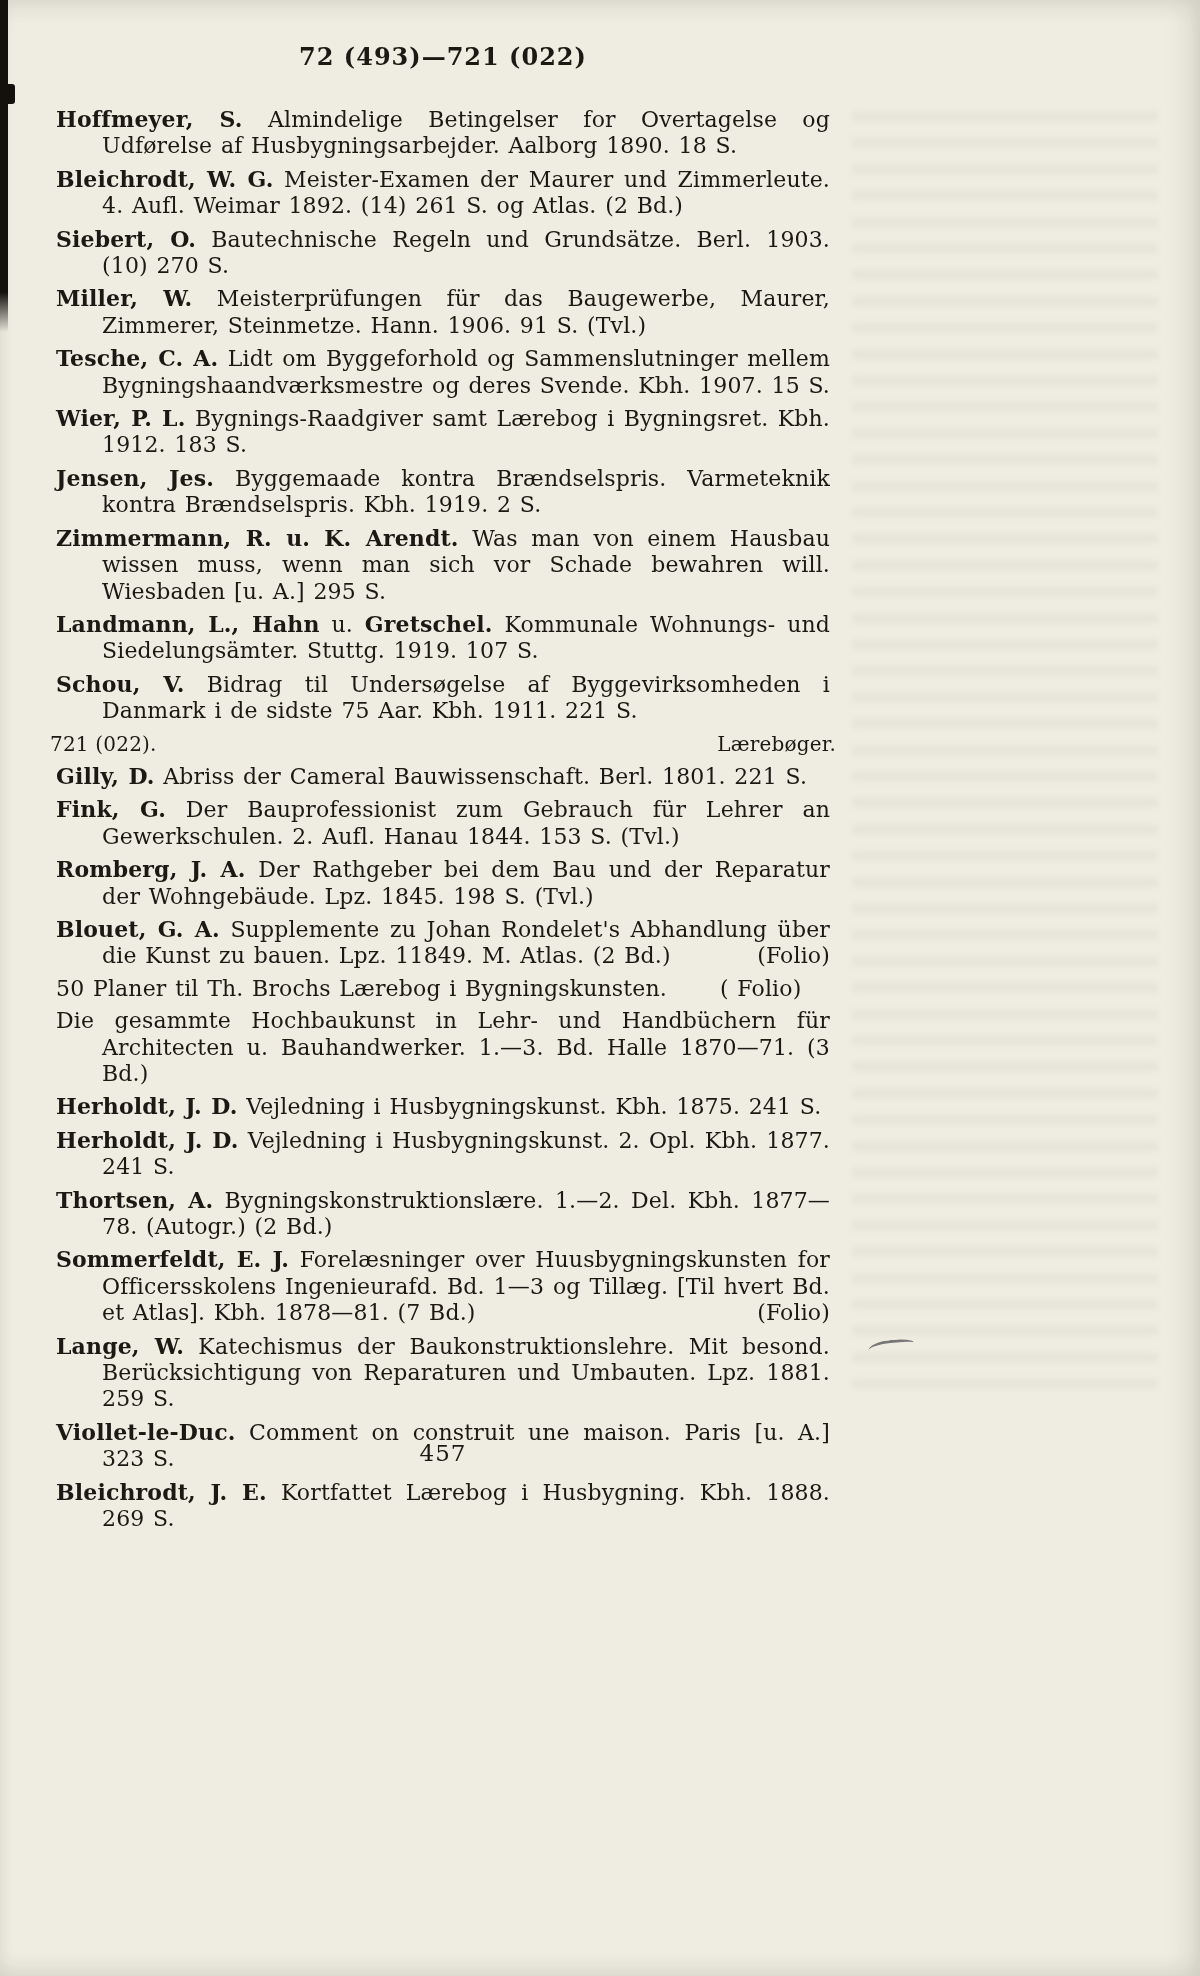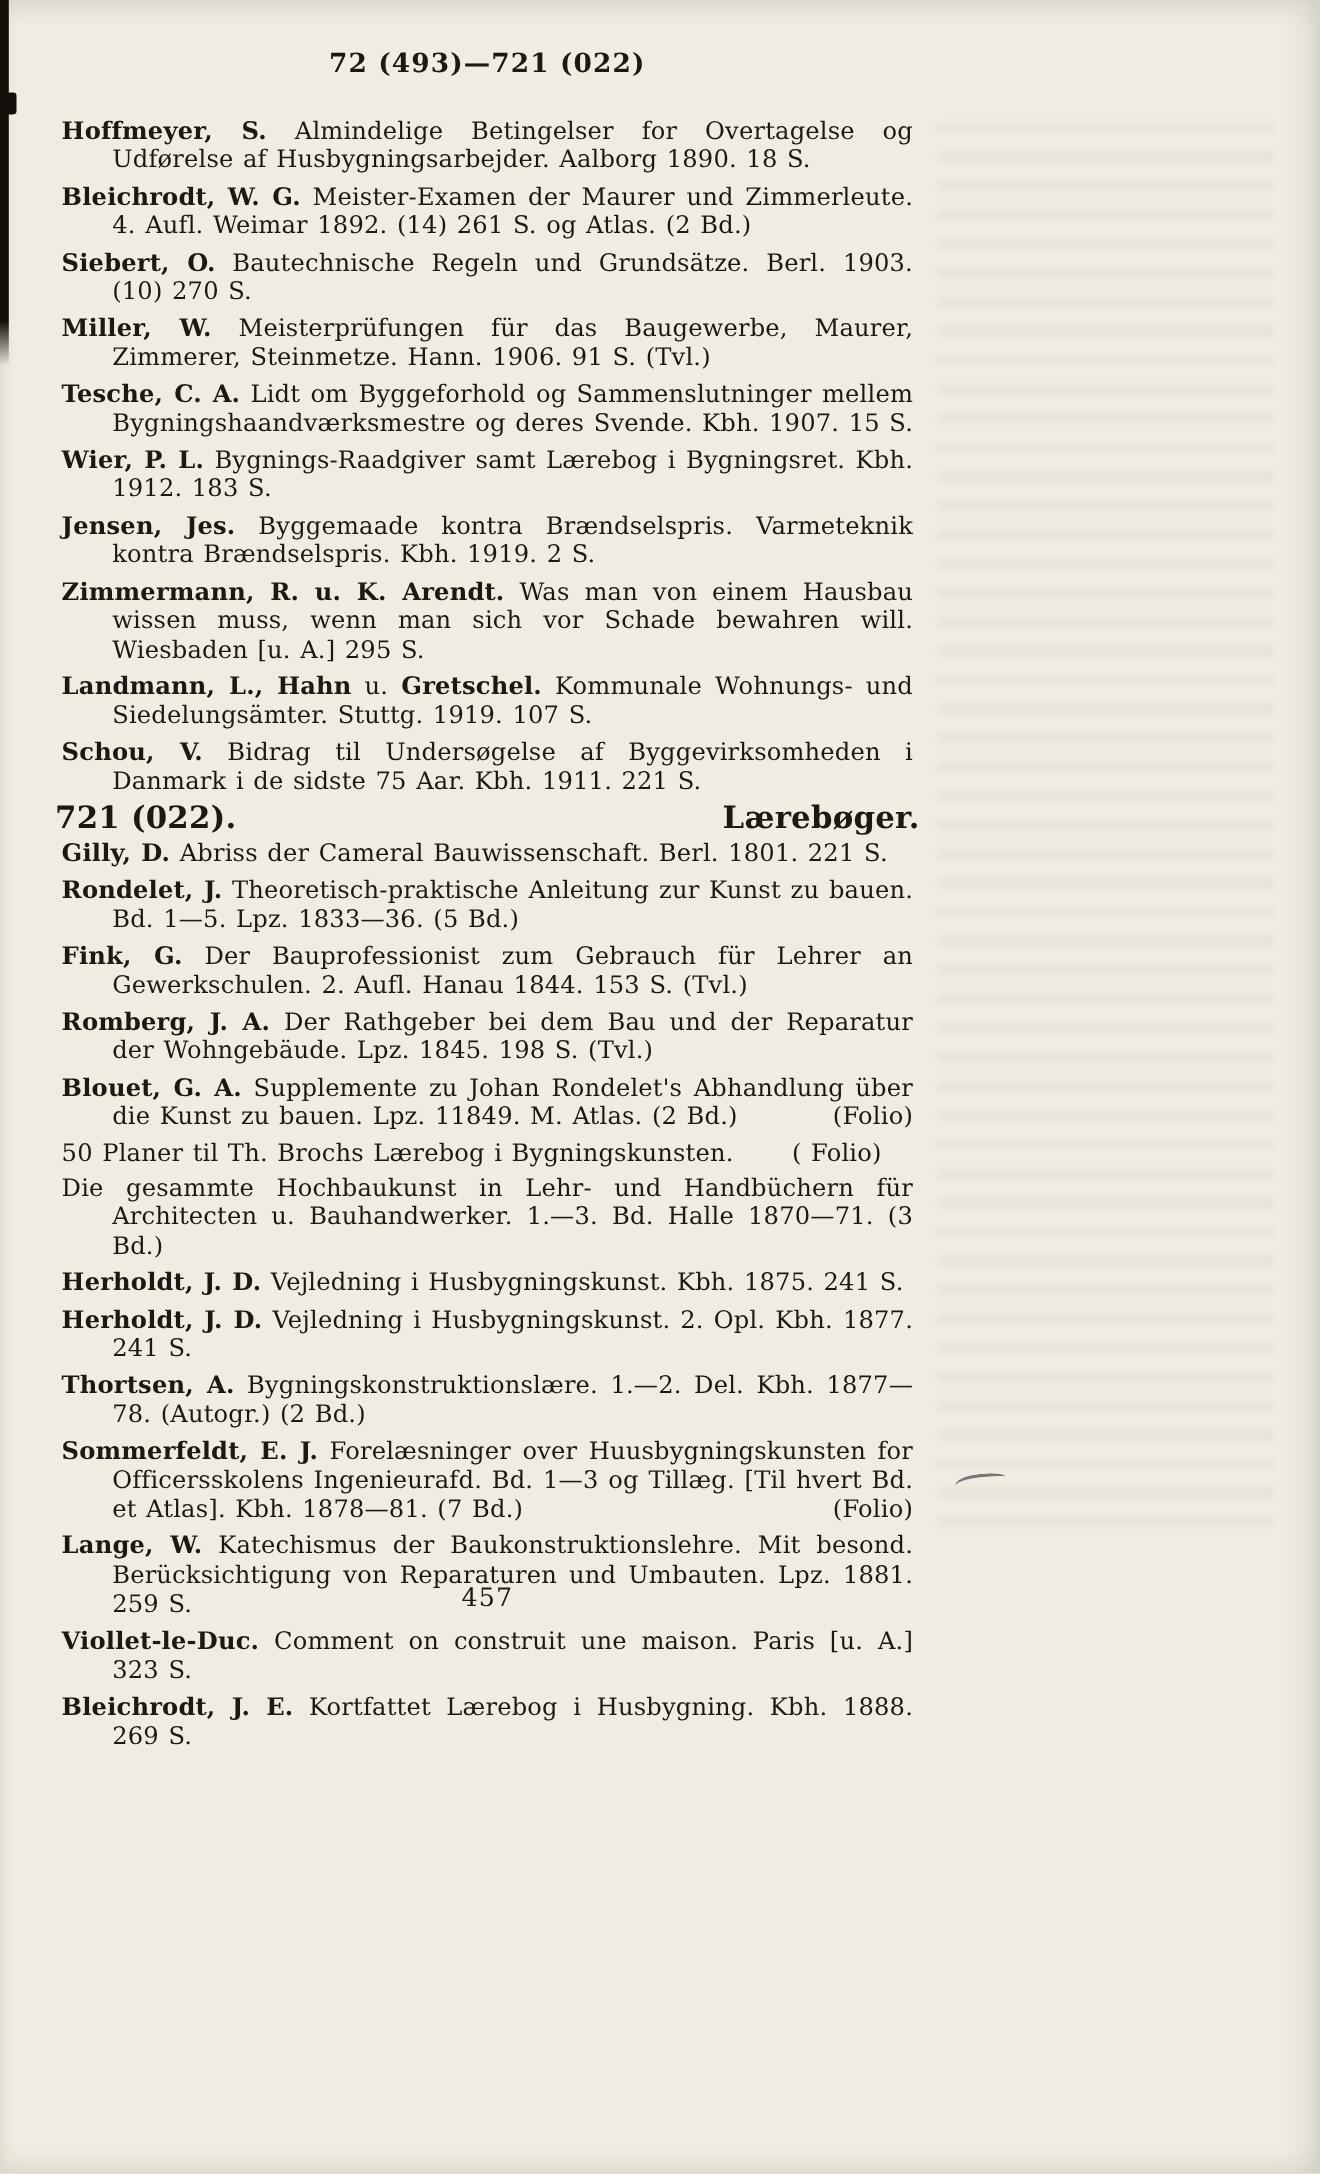--- a/index.html
+++ b/index.html
@@ -29,21 +29,21 @@
   .entry{
     margin:6px;font-size:22px;line-height:26.4px;
     text-align:justify;
     padding-left:46px;text-indent:-46px;
     word-spacing:1.5px;letter-spacing:.15px;
   }
   .entry .b{font-weight:bold;}
   .entry .fr{float:right;margin-left:14px;}
   .section-row{
     display:flex;justify-content:space-between;
-    font-weight:bold;font-size:28px;line-height:26.4px;letter-spacing:.2px;
+    font-weight:normal;font-size:20px;line-height:26.4px;letter-spacing:.2px;
   }
   .pagenum{
     position:absolute;left:50px;top:1440px;width:786px;
     text-align:center;font-size:23px;letter-spacing:1px;
   }
   
   .spine-edge{
     position:absolute;left:0;top:0;width:8px;height:332px;
     background:linear-gradient(to bottom,#14110d 0%,#14110d 88%,rgba(20,17,13,0) 100%);
   }
@@ -81,21 +81,20 @@
       <p class="entry"><span class="b">Wier, P. L.</span><span> Bygnings-Raadgiver samt Lærebog i Bygningsret. Kbh. 1912. 183 S.</span></p>
       <p class="entry"><span class="b">Jensen, Jes.</span><span> Byggemaade kontra Brændselspris. Varmeteknik kontra Brændselspris. Kbh. 1919. 2 S.</span></p>
       <p class="entry"><span class="b">Zimmermann, R. u. K. Arendt.</span><span> Was man von einem Hausbau wissen muss, wenn man sich vor Schade bewahren will. Wiesbaden [u. A.] 295 S.</span></p>
       <p class="entry"><span class="b">Landmann, L., Hahn</span><span> u. </span><span class="b">Gretschel.</span><span> Kommunale Wohnungs- und Siedelungsämter. Stuttg. 1919. 107 S.</span></p>
       <p class="entry"><span class="b">Schou, V.</span><span> Bidrag til Undersøgelse af Byggevirksomheden i Danmark i de sidste 75 Aar. Kbh. 1911. 221 S.</span></p>
       <div class="section-row">
         <span>721 (022).</span>
         <span>Lærebøger.</span>
       </div>
       <p class="entry"><span class="b">Gilly, D.</span><span> Abriss der Cameral Bauwissenschaft. Berl. 1801. 221 S.</span></p>
-      <p class="entry"><span class="b">Rondelet, J.</span><span> Theoretisch-praktische Anleitung zur Kunst zu bauen. Bd. 1—5. Lpz. 1833—36. (5 Bd.)</span></p>
       <p class="entry"><span class="b">Fink, G.</span><span> Der Bauprofessionist zum Gebrauch für Lehrer an Gewerkschulen. 2. Aufl. Hanau 1844. 153 S. (Tvl.)</span></p>
       <p class="entry"><span class="b">Romberg, J. A.</span><span> Der Rathgeber bei dem Bau und der Reparatur der Wohngebäude. Lpz. 1845. 198 S. (Tvl.)</span></p>
       <p class="entry"><span class="b">Blouet, G. A.</span><span> Supplemente zu Johan Rondelet's Abhandlung über die Kunst zu bauen. Lpz. 11849. M. Atlas. (2 Bd.)</span><span class="fr">(Folio)</span></p>
       <p class="entry"><span>50 Planer til Th. Brochs Lærebog i Bygningskunsten.</span><span class="fr">( Folio)</span></p>
       <p class="entry"><span>Die gesammte Hochbaukunst in Lehr- und Handbüchern für Architecten u. Bauhandwerker. 1.—3. Bd. Halle 1870—71. (3 Bd.)</span></p>
       <p class="entry"><span class="b">Herholdt, J. D.</span><span> Vejledning i Husbygningskunst. Kbh. 1875. 241 S.</span></p>
       <p class="entry"><span class="b">Herholdt, J. D.</span><span> Vejledning i Husbygningskunst. 2. Opl. Kbh. 1877. 241 S.</span></p>
       <p class="entry"><span class="b">Thortsen, A.</span><span> Bygningskonstruktionslære. 1.—2. Del. Kbh. 1877—78. (Autogr.) (2 Bd.)</span></p>
       <p class="entry"><span class="b">Sommerfeldt, E. J.</span><span> Forelæsninger over Huusbygningskunsten for Officersskolens Ingenieurafd. Bd. 1—3 og Tillæg. [Til hvert Bd. et Atlas]. Kbh. 1878—81. (7 Bd.)</span><span class="fr">(Folio)</span></p>
       <p class="entry"><span class="b">Lange, W.</span><span> Katechismus der Baukonstruktionslehre. Mit besond. Berücksichtigung von Reparaturen und Umbauten. Lpz. 1881. 259 S.</span></p>

